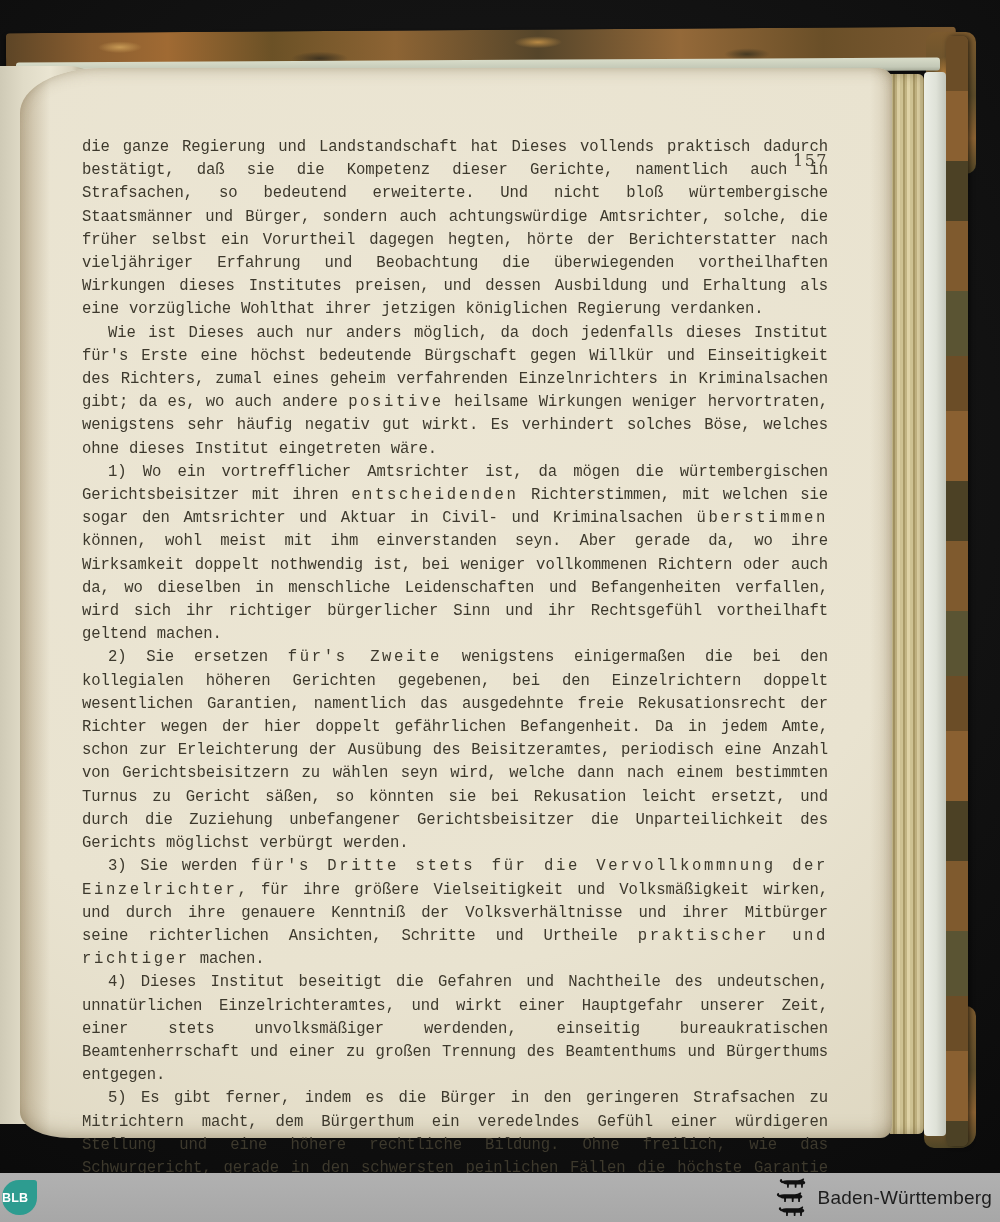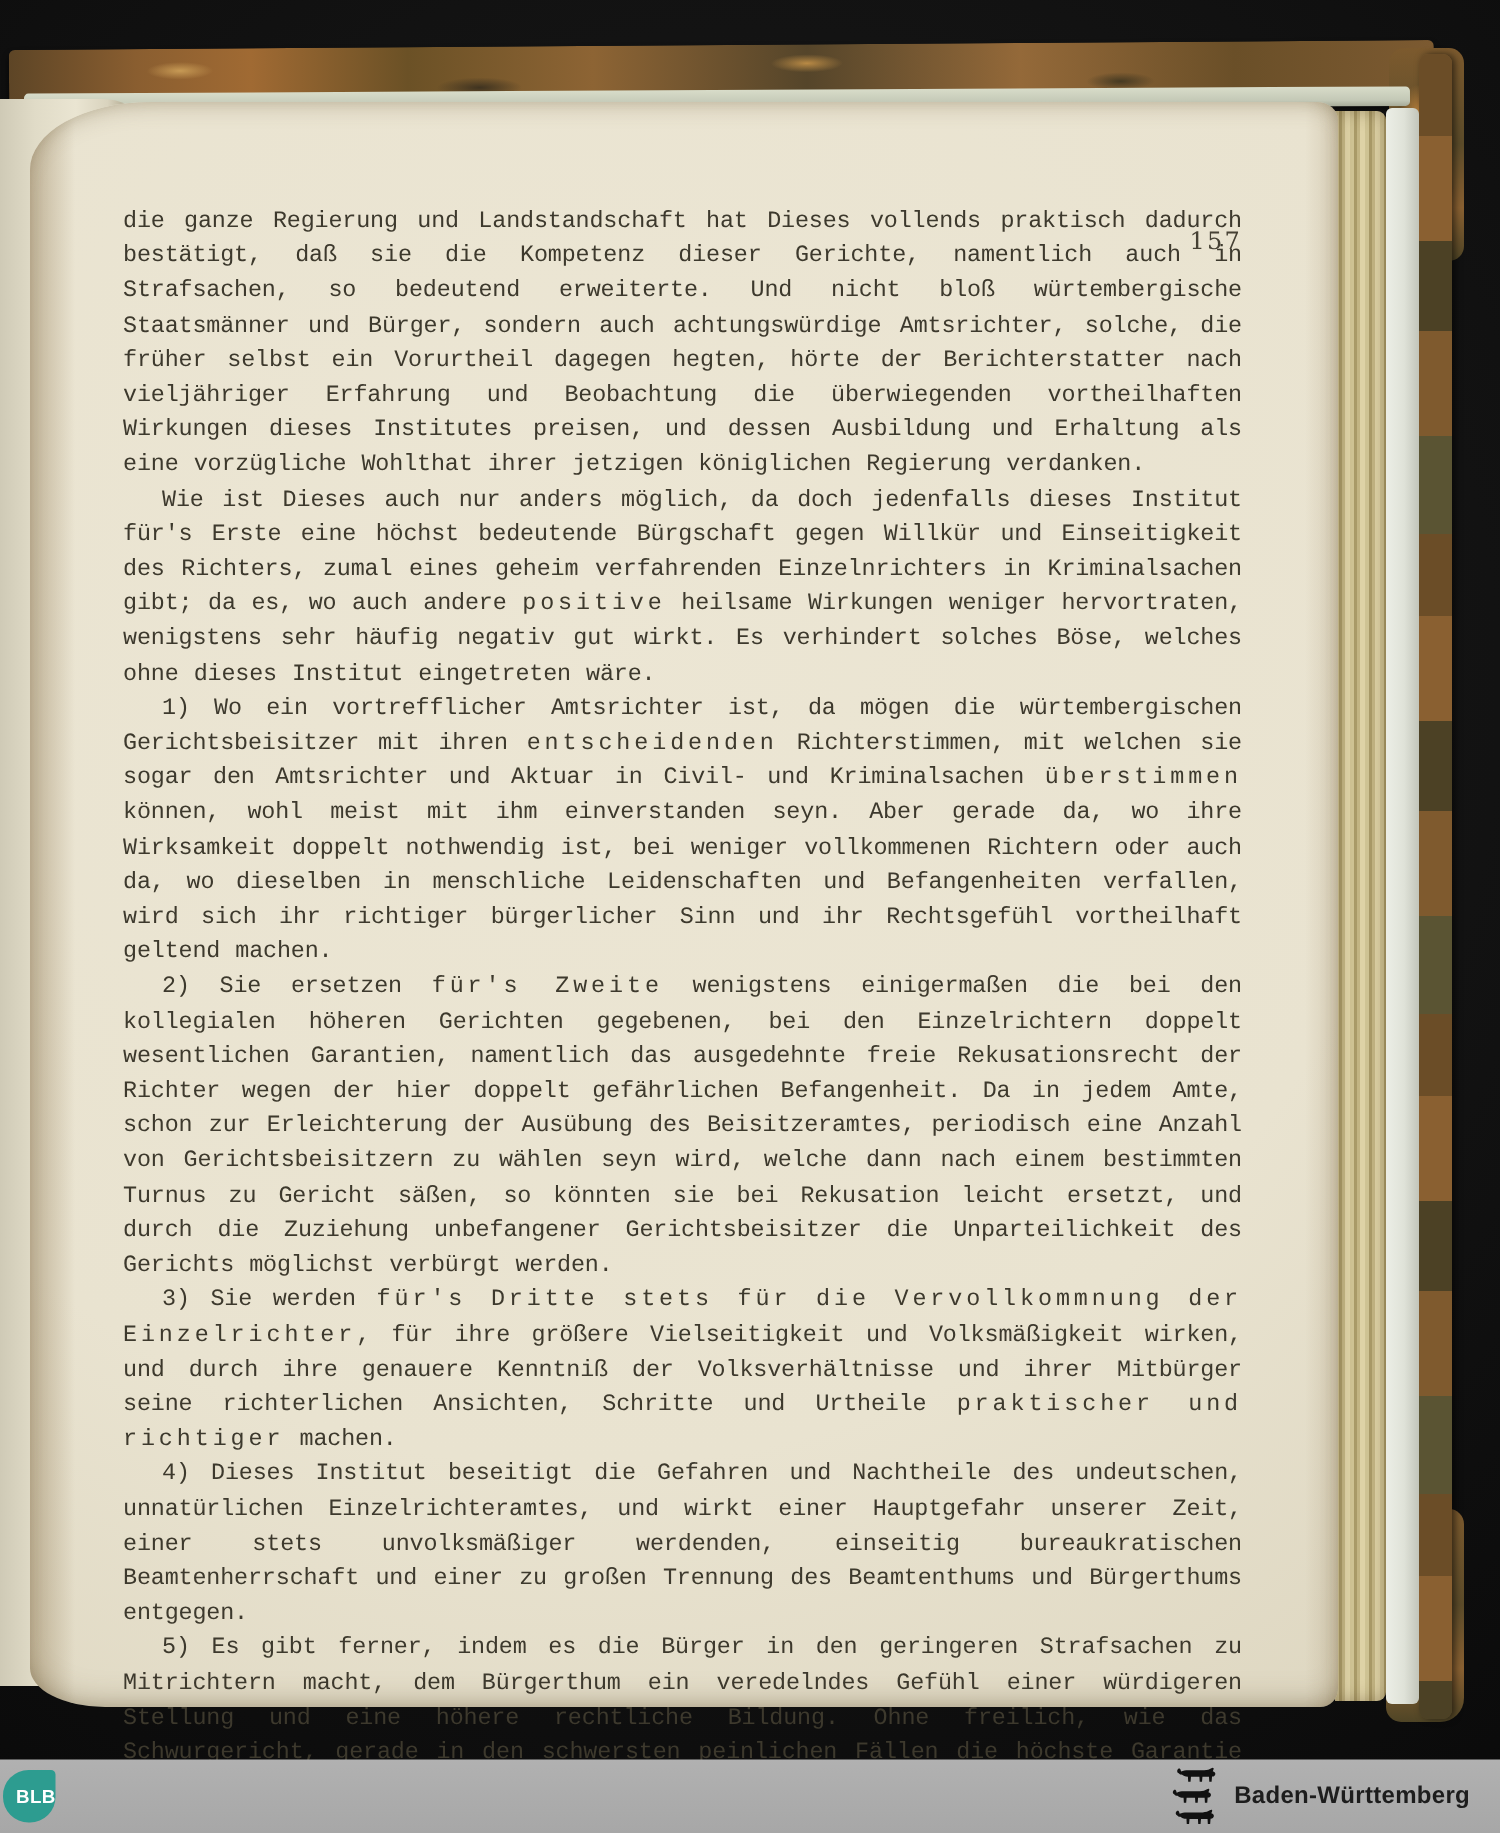--- a/index.html
+++ b/index.html
@@ -85,31 +85,31 @@
 
   
   .footer{
     position:absolute;left:0;top:1173px;width:1000px;height:49px;z-index:10;
     background:linear-gradient(180deg,#b1b1b1 0%,#a7a7a7 100%);
     display:flex;align-items:center;
   }
   .blb-logo{
     width:35px;height:35px;margin-left:2px;flex:0 0 auto;
     background:#2d9c90;border-radius:17px 3px 17px 17px;
-    display:flex;align-items:center;justify-content:flex-end;
+    display:flex;align-items:center;justify-content:flex-start;
     color:#ffffff;font-weight:700;font-size:12.5px;letter-spacing:.2px;
   }
   .library-name{
     margin-left:22px;font-weight:700;font-size:13.5px;line-height:1.32;
     color:#262626;letter-spacing:.5px;
   }
   .footer-spacer{flex:1;}
   .coat{margin-right:11px;display:block;}
   .state-name{
-    margin-right:20px;font-size:16px;font-weight:700;color:#1d1d1d;letter-spacing:.2px;
+    margin-right:8px;font-size:19px;font-weight:400;color:#1d1d1d;letter-spacing:.2px;
   }
 </style>
 </head>
 <body>
 
 <div class="board-top"></div>
 <div class="top-edge"></div>
 <div class="corner-marble corner-tr"></div>
 <div class="corner-marble corner-br"></div>
 <div class="board-right"></div>

